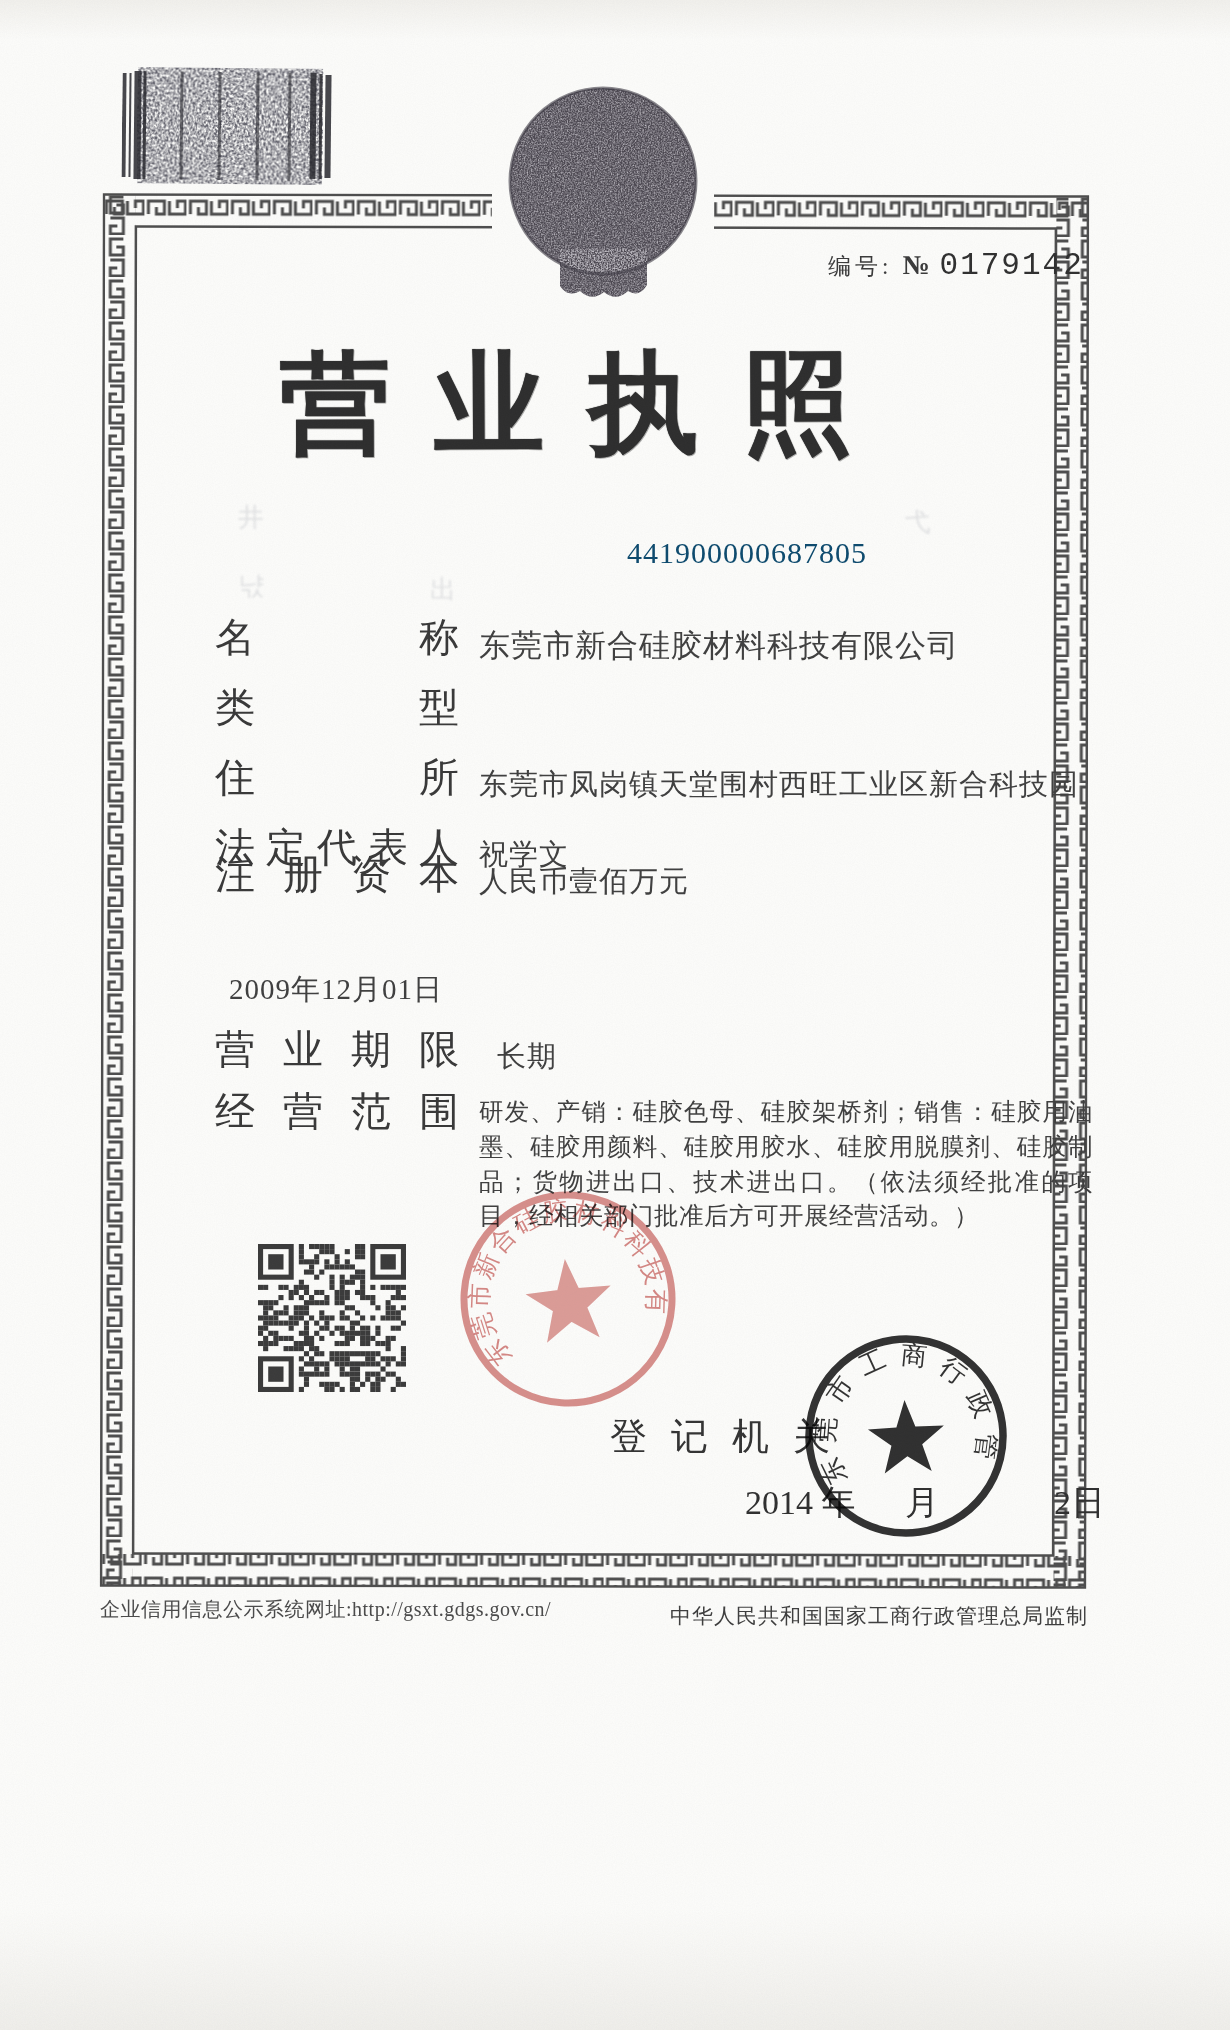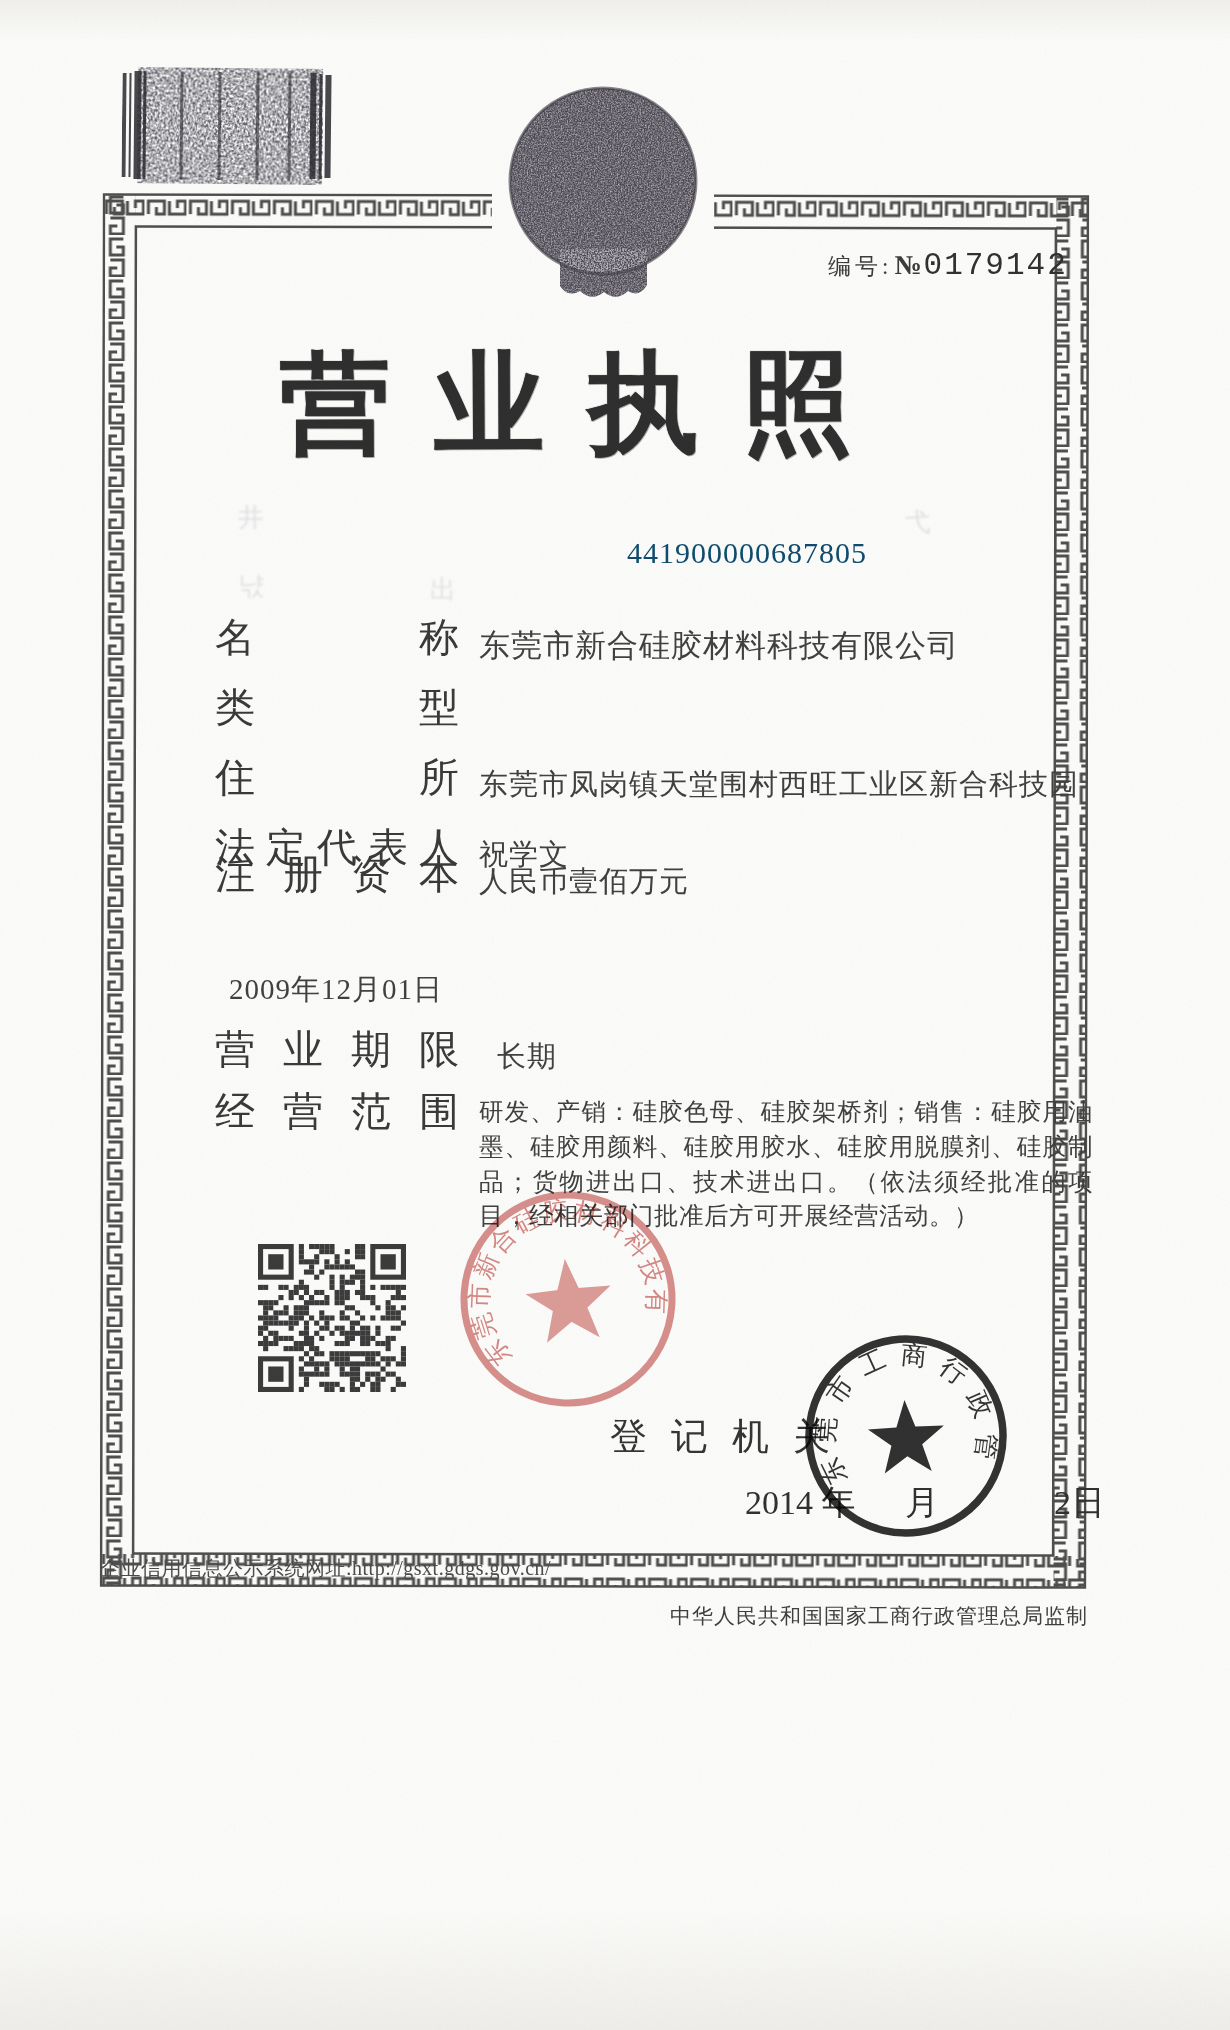--- a/index.html
+++ b/index.html
@@ -6,21 +6,21 @@
   body{
     width:1230px;height:2030px;position:relative;overflow:hidden;
     background:
       linear-gradient(180deg,#f2f1ed 0%,#fdfdfb 2%,#fdfdfb 94%,#f0efeb 100%),
       #fdfdfb;
     font-family:"Liberation Serif","DejaVu Serif",serif;
     color:#333;
   }
   .abs{position:absolute;}
   
-  .serial{left:828px;top:248px;display:flex;align-items:baseline;gap:2px;color:#3a3a3a;}
+  .serial{left:828px;top:248px;display:flex;align-items:baseline;gap:10px;color:#3a3a3a;}
   .serial .lbl{font-size:23px;letter-spacing:4px;}
   .serial .no-sign{font-size:27px;font-weight:bold;}
   .serial .num{font-size:31px;font-family:"Liberation Mono","DejaVu Sans Mono",monospace;letter-spacing:2px;color:#2f2f2f;}
   
   .doc-title{
     left:280px;top:330px;font-size:110px;font-weight:900;color:#2d2d2d;
     letter-spacing:44px;white-space:nowrap;
     text-shadow:0 0 1px #2d2d2d, 1px 1px 0 rgba(45,45,45,.35);
     transform:rotate(-.2deg);
   }
@@ -37,21 +37,21 @@
   .fvalue.big{font-size:31px;}
   .fvalue.scope{white-space:normal;font-size:24.5px;width:614px;line-height:1.42;padding-top:5px;letter-spacing:.5px;text-align:justify;}
   
   .authority{left:610px;top:1412px;font-size:37px;letter-spacing:24px;color:#333;white-space:nowrap;}
   .dateline{left:745px;top:1480px;width:380px;height:50px;font-size:34px;color:#2f2f2f;}
   .dateline span{position:absolute;top:0;white-space:nowrap;}
   .d-year{left:0;}
   .d-month{left:160px;}
   .d-day{left:263px;margin-left:46px;}
   
-  .footer-left{left:100px;top:1555px;font-size:20px;color:#4a4a4a;letter-spacing:.5px;}
+  .footer-left{left:100px;top:1596px;font-size:20px;color:#4a4a4a;letter-spacing:.5px;}
   .footer-right{right:142px;top:1602px;font-size:21px;color:#3e3e3e;letter-spacing:1px;}
   
   .stamp{mix-blend-mode:multiply;}
   .faint{color:#5a6070;opacity:.16;filter:blur(1px);font-size:26px;}
   svg text{font-family:"Liberation Serif","DejaVu Serif",serif;}
 </style>
 </head>
 <body>
 
 <svg class="abs" style="left:101px;top:194px;transform:rotate(.12deg);" width="987" height="1394" aria-hidden="true">

